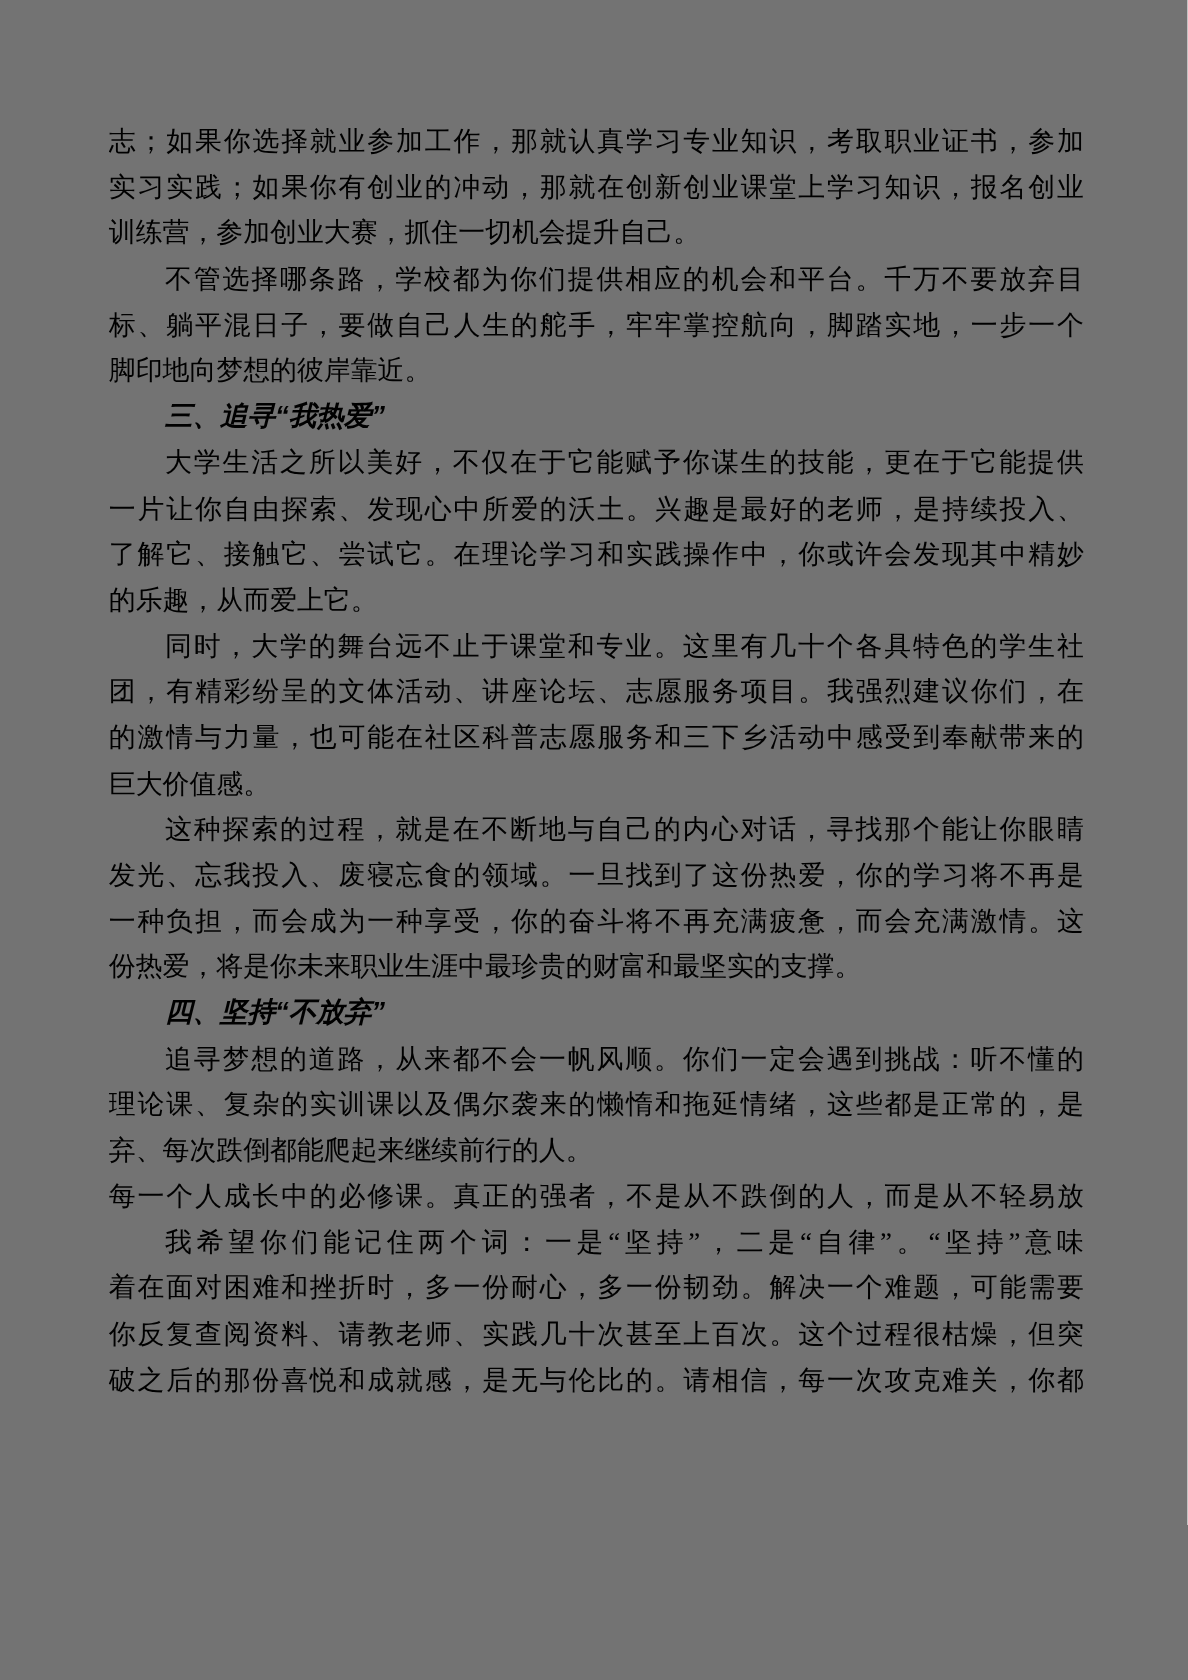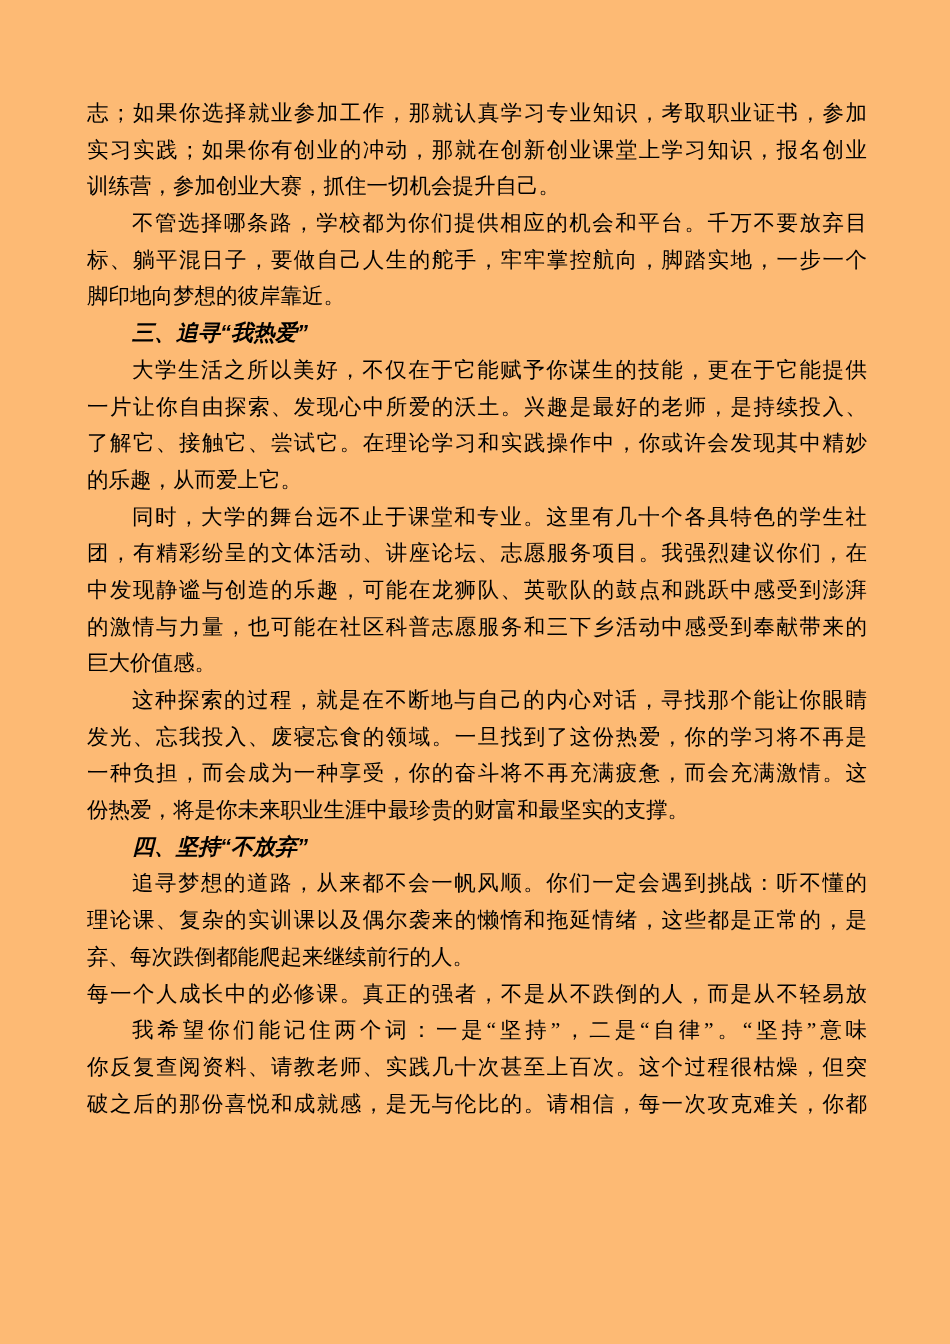--- a/index.html
+++ b/index.html
@@ -6,21 +6,21 @@
     margin: 0;
     padding: 0;
     width: 950px;
     height: 1344px;
     background: #ffffff;
   }
   .page {
     position: relative;
     width: 950px;
     height: 1344px;
-    background: #fdba74;
+    background: #737373;
     overflow: hidden;
   }
   .text-block {
     position: absolute;
     left: 87px;
     top: 95px;
     width: 780px;
     color: #000000;
   }
   .line {
@@ -57,29 +57,29 @@
       <div class="line indent fill">不管选择哪条路，学校都为你们提供相应的机会和平台。千万不要放弃目</div>
       <div class="line fill">标、躺平混日子，要做自己人生的舵手，牢牢掌控航向，脚踏实地，一步一个</div>
       <div class="line">脚印地向梦想的彼岸靠近。</div>
       <div class="line heading indent">三、追寻“我热爱”</div>
       <div class="line indent fill">大学生活之所以美好，不仅在于它能赋予你谋生的技能，更在于它能提供</div>
       <div class="line fill">一片让你自由探索、发现心中所爱的沃土。兴趣是最好的老师，是持续投入、</div>
       <div class="line fill">了解它、接触它、尝试它。在理论学习和实践操作中，你或许会发现其中精妙</div>
       <div class="line">的乐趣，从而爱上它。</div>
       <div class="line indent fill">同时，大学的舞台远不止于课堂和专业。这里有几十个各具特色的学生社</div>
       <div class="line fill">团，有精彩纷呈的文体活动、讲座论坛、志愿服务项目。我强烈建议你们，在</div>
-      <div class="line fill">中发现静谧与创造的乐趣，可能在龙狮队、英歌队的鼓点和跳跃中感受到澎湃</div>
       <div class="line fill">的激情与力量，也可能在社区科普志愿服务和三下乡活动中感受到奉献带来的</div>
       <div class="line">巨大价值感。</div>
       <div class="line indent fill">这种探索的过程，就是在不断地与自己的内心对话，寻找那个能让你眼睛</div>
       <div class="line fill">发光、忘我投入、废寝忘食的领域。一旦找到了这份热爱，你的学习将不再是</div>
       <div class="line fill">一种负担，而会成为一种享受，你的奋斗将不再充满疲惫，而会充满激情。这</div>
       <div class="line">份热爱，将是你未来职业生涯中最珍贵的财富和最坚实的支撑。</div>
       <div class="line heading indent">四、坚持“不放弃”</div>
       <div class="line indent fill">追寻梦想的道路，从来都不会一帆风顺。你们一定会遇到挑战：听不懂的</div>
       <div class="line fill">理论课、复杂的实训课以及偶尔袭来的懒惰和拖延情绪，这些都是正常的，是</div>
       <div class="line">弃、每次跌倒都能爬起来继续前行的人。</div>
       <div class="line fill">每一个人成长中的必修课。真正的强者，不是从不跌倒的人，而是从不轻易放</div>
       <div class="line indent fill">我希望你们能记住两个词：一是“坚持”，二是“自律”。“坚持”意味</div>
+      <div class="line fill">着在面对困难和挫折时，多一份耐心，多一份韧劲。解决一个难题，可能需要</div>
       <div class="line fill">你反复查阅资料、请教老师、实践几十次甚至上百次。这个过程很枯燥，但突</div>
       <div class="line fill">破之后的那份喜悦和成就感，是无与伦比的。请相信，每一次攻克难关，你都</div>
     </div>
 </div>
 
 </body></html>

